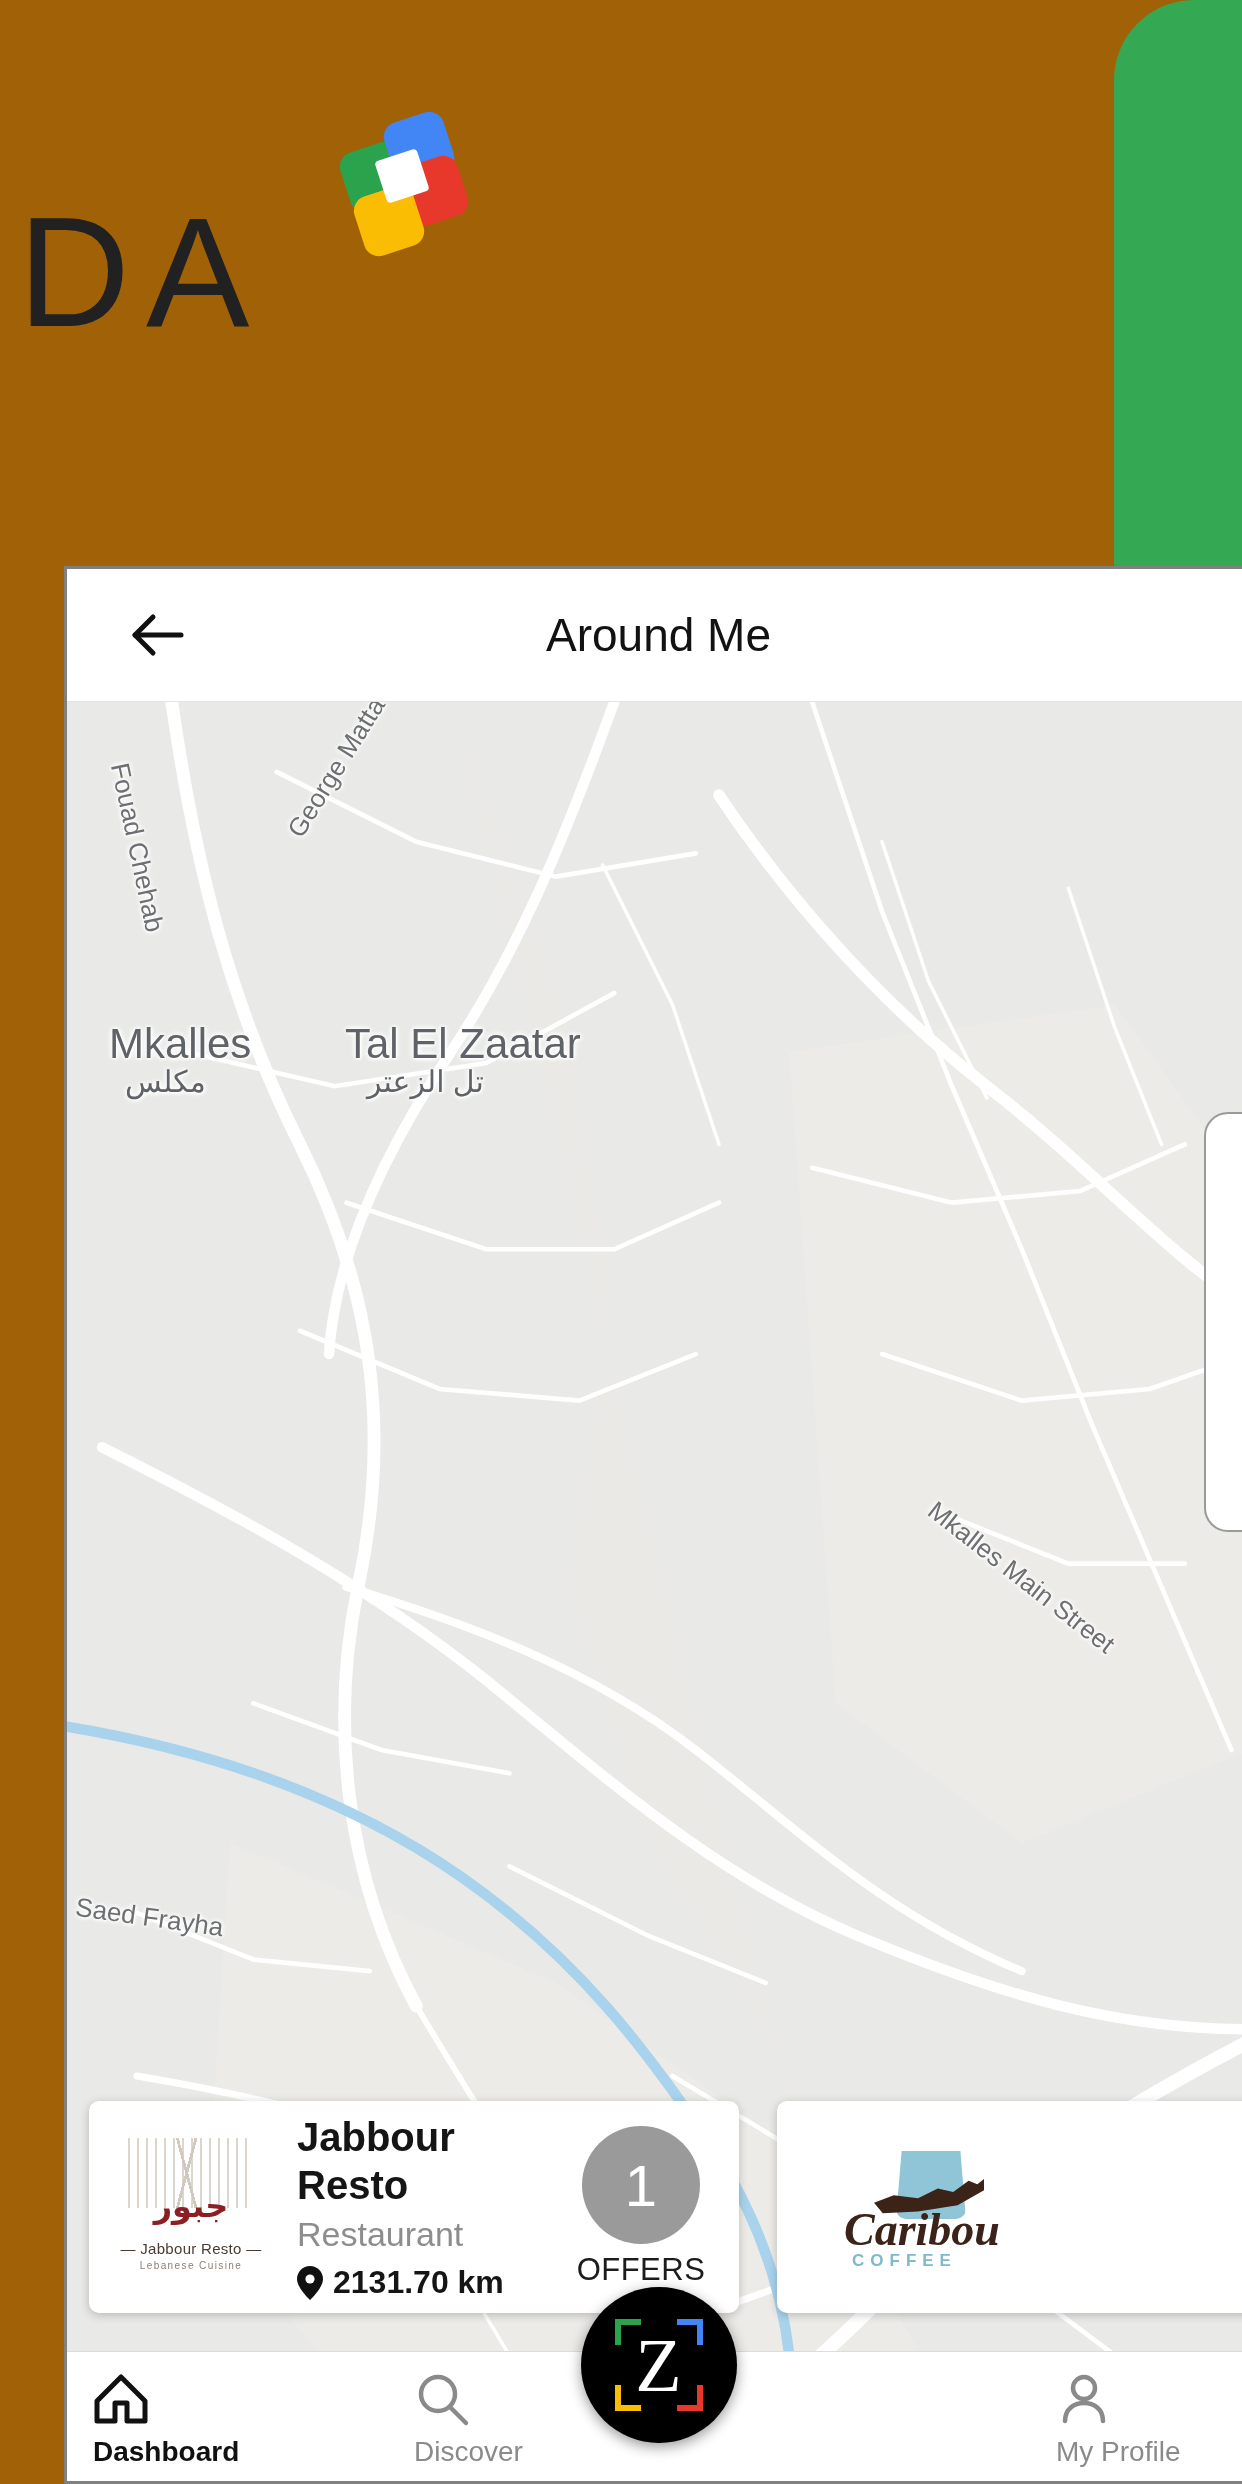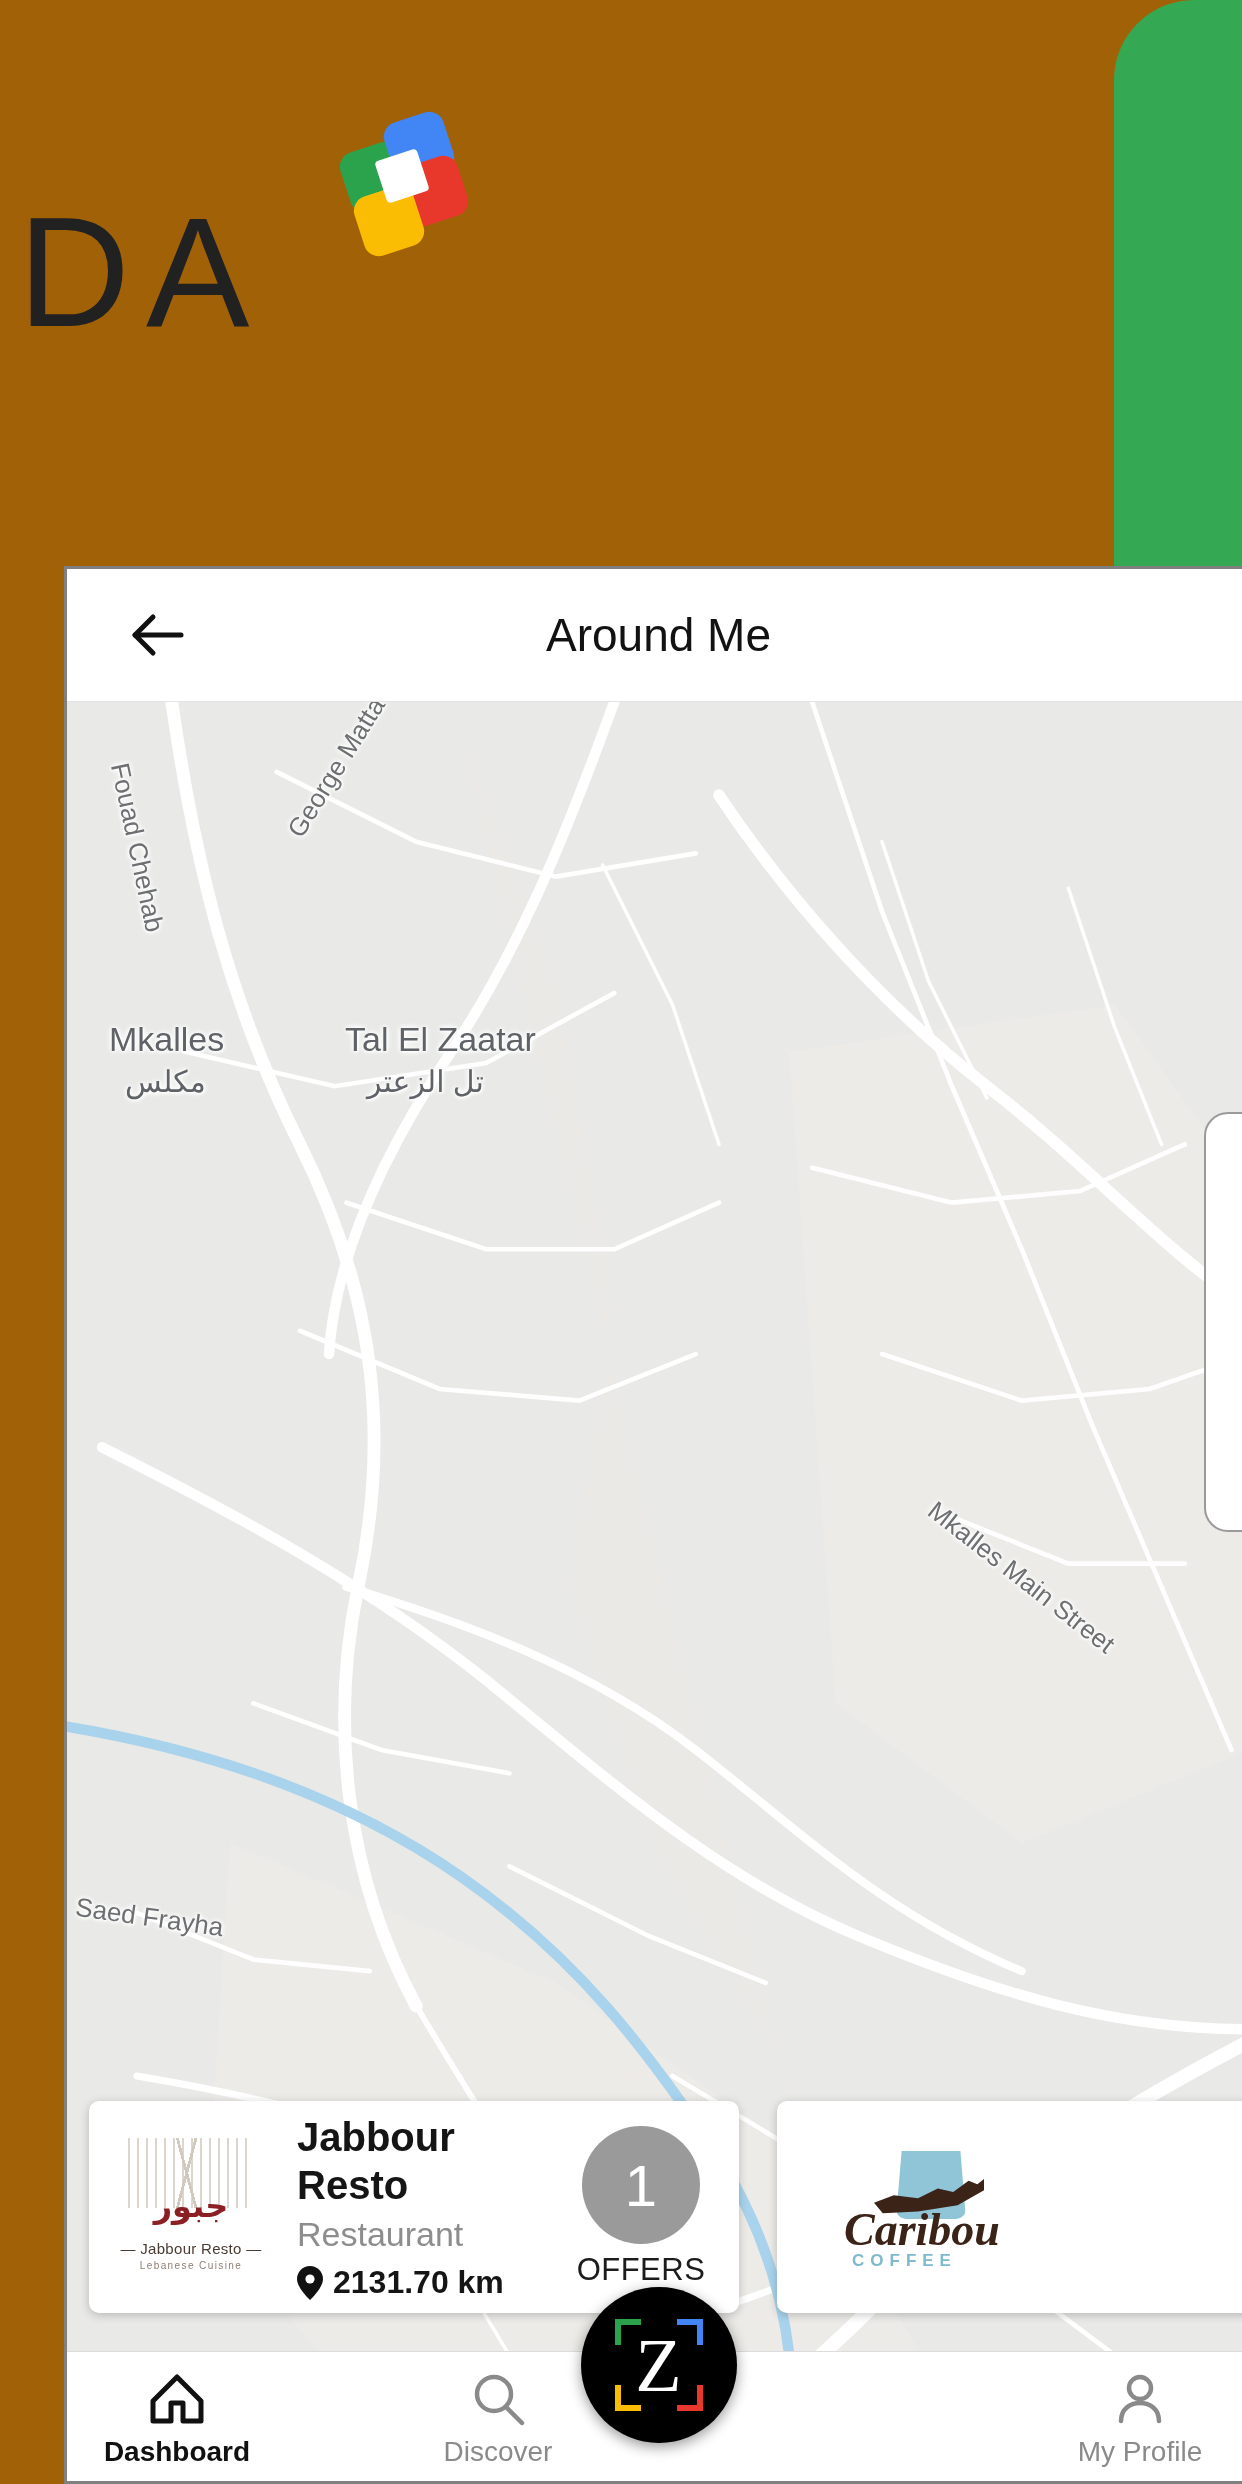--- a/index.html
+++ b/index.html
@@ -63,21 +63,21 @@
     position:absolute; left:0; top:133px; right:0; bottom:0;
     background:#e9e9e7;
     overflow:hidden;
   }
   .map-bg { position:absolute; inset:0; }
   .map-label {
     position:absolute; color:#5f6368; white-space:nowrap;
     text-shadow: 0 0 6px #fff, 0 0 6px #fff, 0 0 4px #fff, 1px 1px 2px #fff;
     font-family:"Liberation Sans", sans-serif;
   }
-  .place-en { font-size:34px; }
+  .place-en { font-size:42px; }
   .place-ar { font-size:30px; }
   .street   { font-size:26px; color:#6d6f72; }
 
   
   .marker { position:absolute; left:552px; top:1432px; width:64px; height:88px; }
   .marker .pin-body {
     position:absolute; left:0; top:0; width:64px; height:64px;
     background:#e03c31; border-radius:50% 50% 50% 0;
     transform:rotate(-45deg);
     box-shadow:0 0 0 3px rgba(255,255,255,.85);
@@ -190,21 +190,21 @@
 
   
   .bottom-nav {
     position:absolute; left:0; right:0; bottom:0; height:130px;
     background:#fff; border-top:1px solid #dcdcdc;
     display:flex; align-items:flex-start; justify-content:space-between;
     padding:18px 26px 0 26px;
   }
   .nav-item {
     width:168px; display:flex; flex-direction:column;
-    align-items:center; gap:8px;
+    align-items:flex-start; gap:8px;
   }
   .nav-item .nav-icon { height:58px; display:flex; align-items:center; justify-content:center; }
   .nav-item .nav-label { font-size:28px; color:#8a8a8a; }
   .nav-item.active .nav-label { color:#111; font-weight:700; }
   .nav-spacer { width:168px; }
 
   .fab {
     position:absolute; left:50%; transform:translateX(-50%);
     bottom:38px; width:156px; height:156px; border-radius:50%;
     background:#000; display:flex; align-items:center; justify-content:center;

